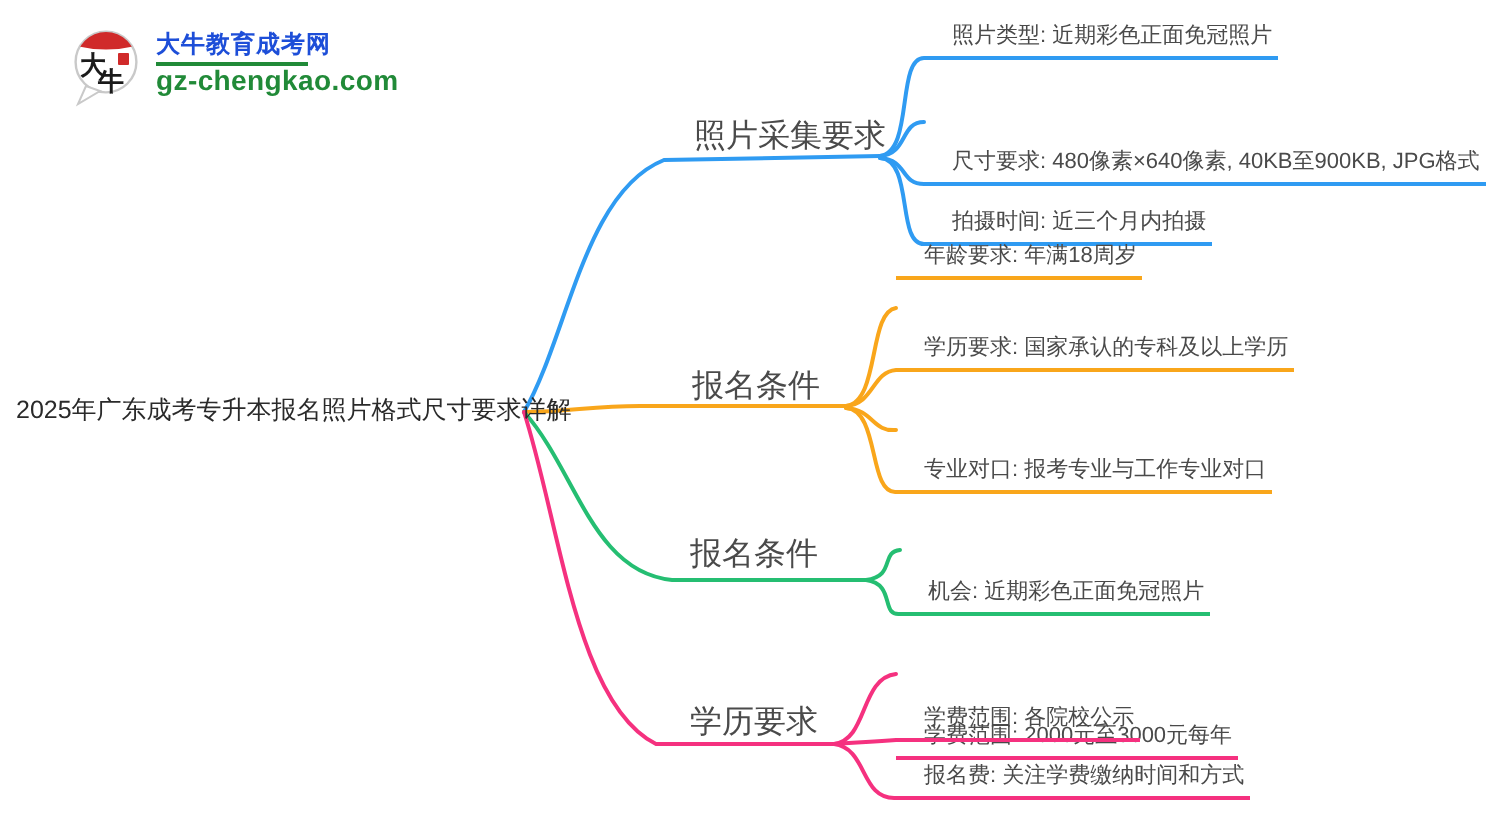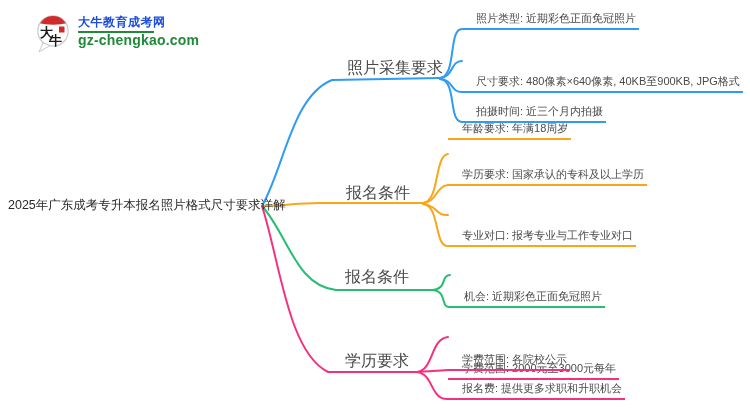--- a/index.html
+++ b/index.html
@@ -96,15 +96,15 @@
   <div class="node leaf blue" style="left:462px;top:103px;">拍摄时间: 近三个月内拍摄</div>
 
   <div class="node leaf orange" style="left:448px;top:120px;">年龄要求: 年满18周岁</div>
   <div class="node leaf orange" style="left:448px;top:166px;">学历要求: 国家承认的专科及以上学历</div>
   <div class="node leaf orange" style="left:448px;top:227px;">专业对口: 报考专业与工作专业对口</div>
 
   <div class="node leaf green" style="left:450px;top:288px;">机会: 近期彩色正面免冠照片</div>
 
   <div class="node leaf pink" style="left:448px;top:318px;margin-top:42px;">学费范围: 2000元至3000元每年</div>
   <div class="node leaf pink" style="left:448px;top:351px;">学费范围: 各院校公示</div>
-  <div class="node leaf pink" style="left:448px;top:380px;">报名费: 提供更多求职和升职机会</div>
+  <div class="node leaf pink" style="left:448px;top:380px;">报名费: 关注学费缴纳时间和方式</div>
 
 </div>
 
 </body></html>

